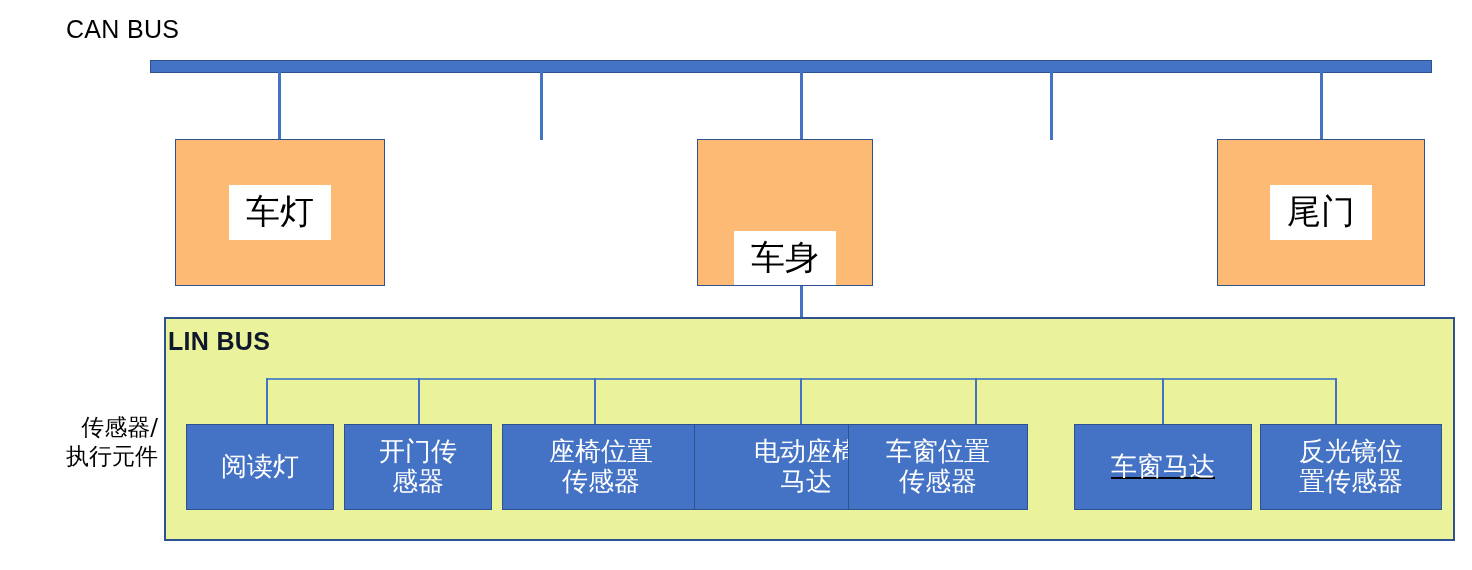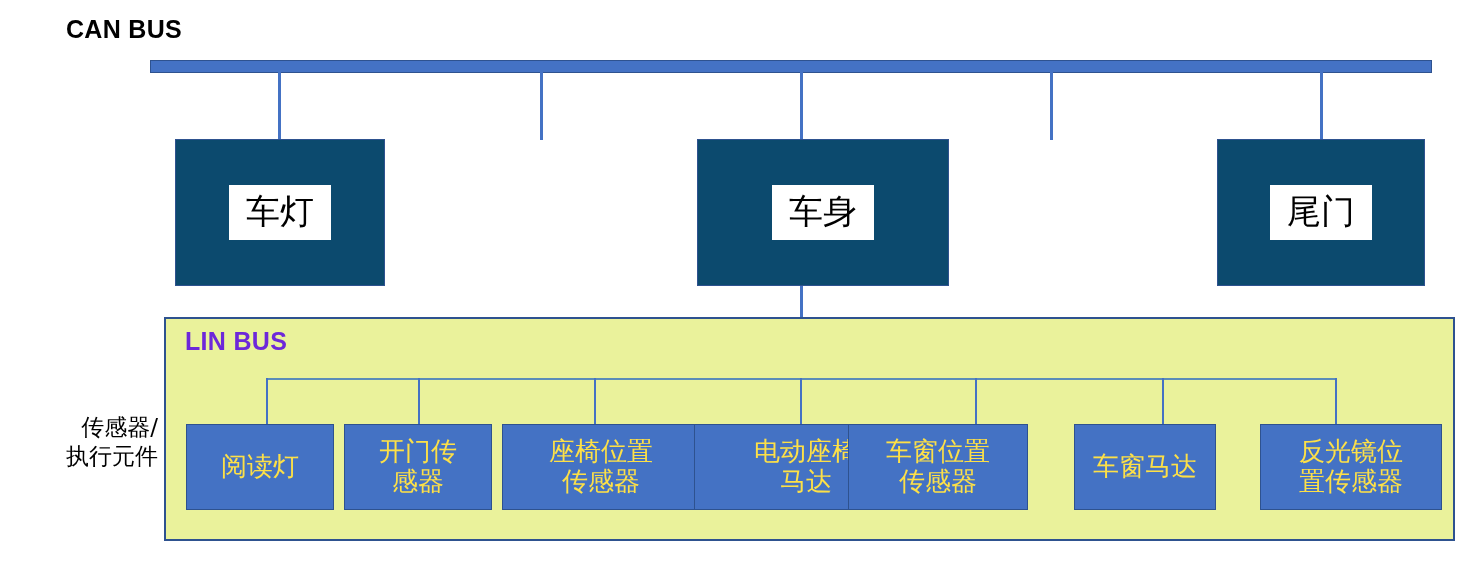--- a/index.html
+++ b/index.html
@@ -17,21 +17,21 @@
     background: #ffffff;
     overflow: hidden;
   }
 
   
   .can-bus-label {
     position: absolute;
     left: 66px;
     top: 15px;
     font-size: 25px;
-    font-weight: bold;
+    font-weight: normal;
     color: #000000;
     letter-spacing: 0.3px;
     white-space: nowrap;
   }
   .can-bus-bar {
     position: absolute;
     left: 150px;
     top: 60px;
     width: 1282px;
     height: 13px;
@@ -55,21 +55,21 @@
     position: absolute;
     height: 2px;
     background: #5B8DB8;
   }
 
   
   .can-box {
     position: absolute;
     top: 139px;
     height: 147px;
-    background: #0c4a6e;
+    background: #fdba74;
     border: 1px solid #2E528F;
     box-sizing: border-box;
     display: flex;
     align-items: center;
     justify-content: center;
   }
   .can-box-label {
     background: #ffffff;
     color: #000000;
     font-size: 34px;
@@ -85,44 +85,44 @@
     left: 164px;
     top: 317px;
     width: 1291px;
     height: 224px;
     background: #EAF29B;
     border: 2px solid #2E528F;
     box-sizing: border-box;
   }
   .lin-bus-label {
     position: absolute;
-    left: 185px;
+    left: 168px;
     top: 327px;
     font-size: 25px;
     font-weight: bold;
-    color: #6d28d9;
+    color: #0f172a;
     letter-spacing: 0.3px;
     white-space: nowrap;
   }
 
   
   .sensor-box {
     position: absolute;
     top: 424px;
     height: 86px;
     background: #4472C4;
     border: 1px solid #2E528F;
     box-sizing: border-box;
     display: flex;
     align-items: center;
     justify-content: center;
     text-align: center;
   }
   .sensor-box-label {
-    color: #fde047;
+    color: #ffffff;
     font-size: 26px;
     line-height: 1.14;
     padding: 0 4px;
     font-family: "DejaVu Sans", "Liberation Sans", sans-serif;
   }
 
   
   .side-label {
     position: absolute;
     left: 12px;
@@ -147,21 +147,21 @@
 
   <div class="vline" style="left:278px; top:72px; height:68px;"></div>
   <div class="vline" style="left:540px; top:72px; height:68px;"></div>
   <div class="vline" style="left:800px; top:72px; height:68px;"></div>
   <div class="vline" style="left:1050px; top:72px; height:68px;"></div>
   <div class="vline" style="left:1320px; top:72px; height:68px;"></div>
 
   <div class="can-box" style="left:175px; width:210px;">
     <span class="can-box-label">车灯</span>
   </div>
-  <div class="can-box" style="left:697px; width:252px;">
+  <div class="can-box" style="left:697px; width:176px;align-items:flex-end;">
     <span class="can-box-label">车身</span>
   </div>
   <div class="can-box" style="left:1217px; width:208px;">
     <span class="can-box-label">尾门</span>
   </div>
 
   <div class="vline" style="left:800px; top:286px; height:94px;"></div>
 
   <div class="lin-container"></div>
   <div class="lin-bus-label">LIN BUS</div>
@@ -198,21 +198,21 @@
       <span>电动座椅</span><br>
       <span>马达</span>
     </span>
   </div>
   <div class="sensor-box" style="left:848px; width:180px;">
     <span class="sensor-box-label">
       <span>车窗位置</span><br>
       <span>传感器</span>
     </span>
   </div>
-  <div class="sensor-box" style="left:1074px; width:142px;">
+  <div class="sensor-box" style="left:1074px; width:178px;text-decoration:underline;">
     <span class="sensor-box-label">
       <span>车窗马达</span>
     </span>
   </div>
   <div class="sensor-box" style="left:1260px; width:182px;">
     <span class="sensor-box-label">
       <span>反光镜位</span><br>
       <span>置传感器</span>
     </span>
   </div>

